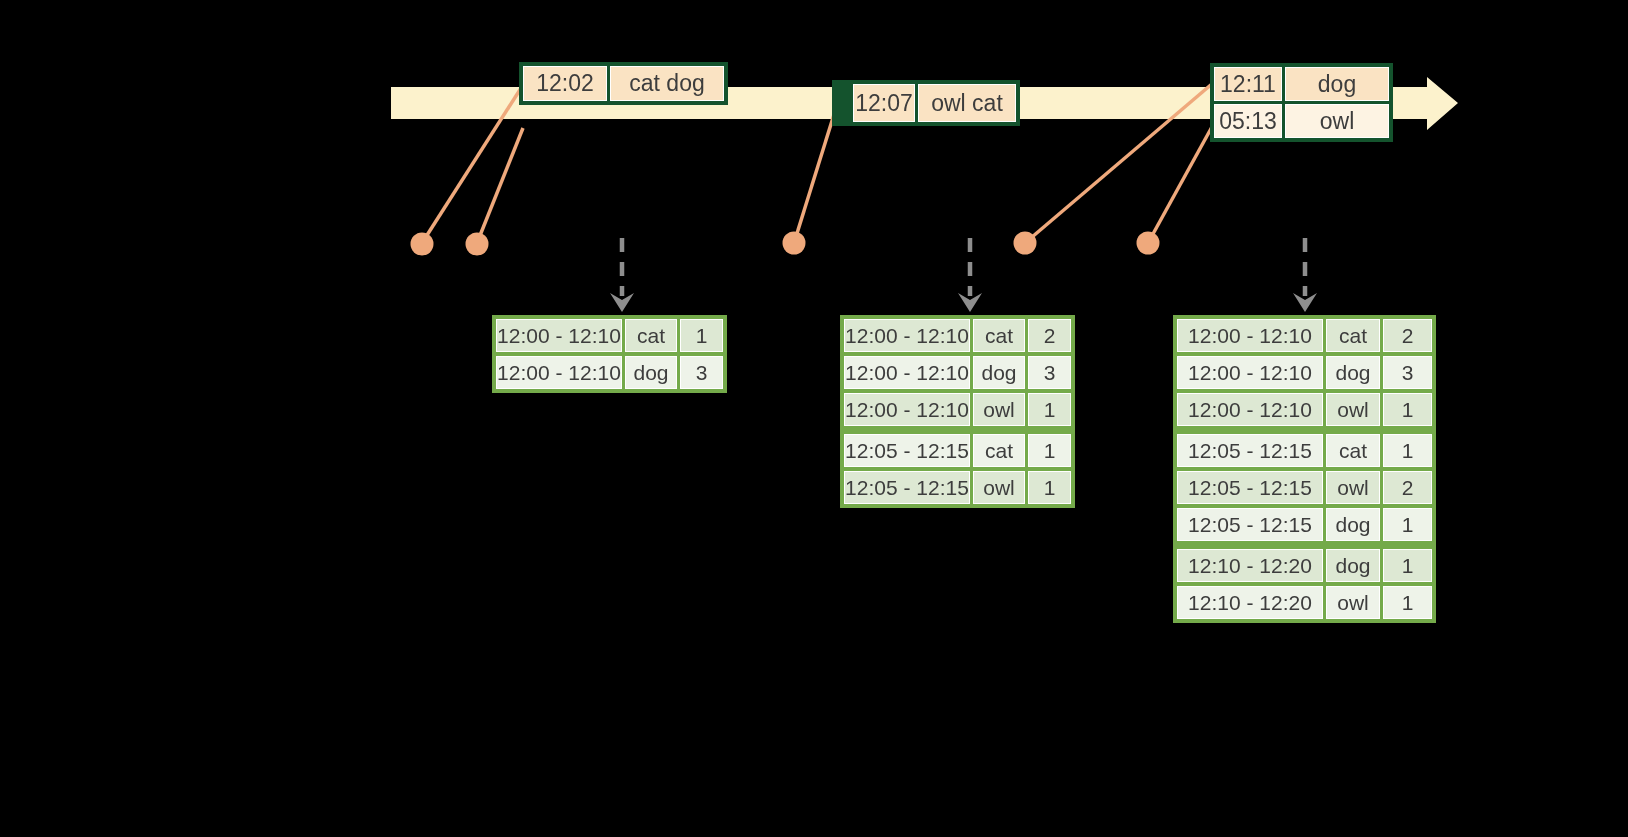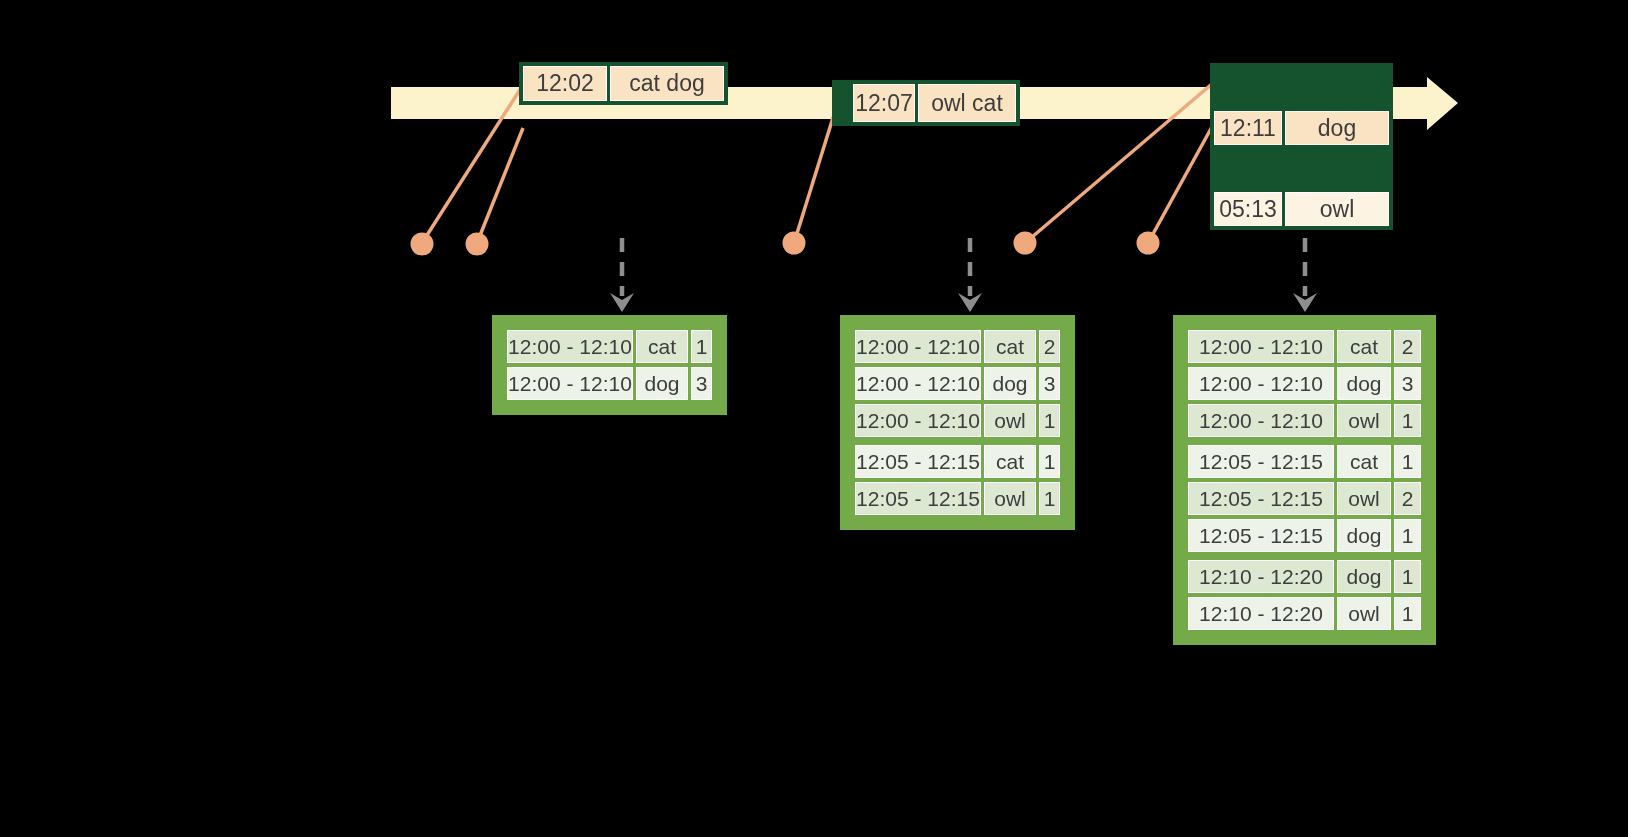--- a/index.html
+++ b/index.html
@@ -41,29 +41,29 @@
     border: 1px solid #ffffff;
     box-sizing: border-box;
     display: flex;
     align-items: center;
     justify-content: center;
     font-size: 23px;
     color: #3d3d3d;
   }
   .t1 .ecell { height: 35px; }
   .t2 .ecell { height: 38px; }
-  .t3 .ecell { height: 34px; margin-top: 44px; }
+  .t3 .ecell { height: 34px; }
   .erow.peach .ecell { background: #fae3c3; }
   .erow.cream .ecell { background: #fdf3e3; }
 
   
   .gtable {
     position: absolute;
     background: #74aa4a;
-    padding: 15px;
+    padding: 4px;
     display: flex;
     flex-direction: column;
     box-sizing: border-box;
   }
   .grow {
     display: grid;
     gap: 3px;
     margin-top: 4px;
   }
   .grow:first-child { margin-top: 0; }

